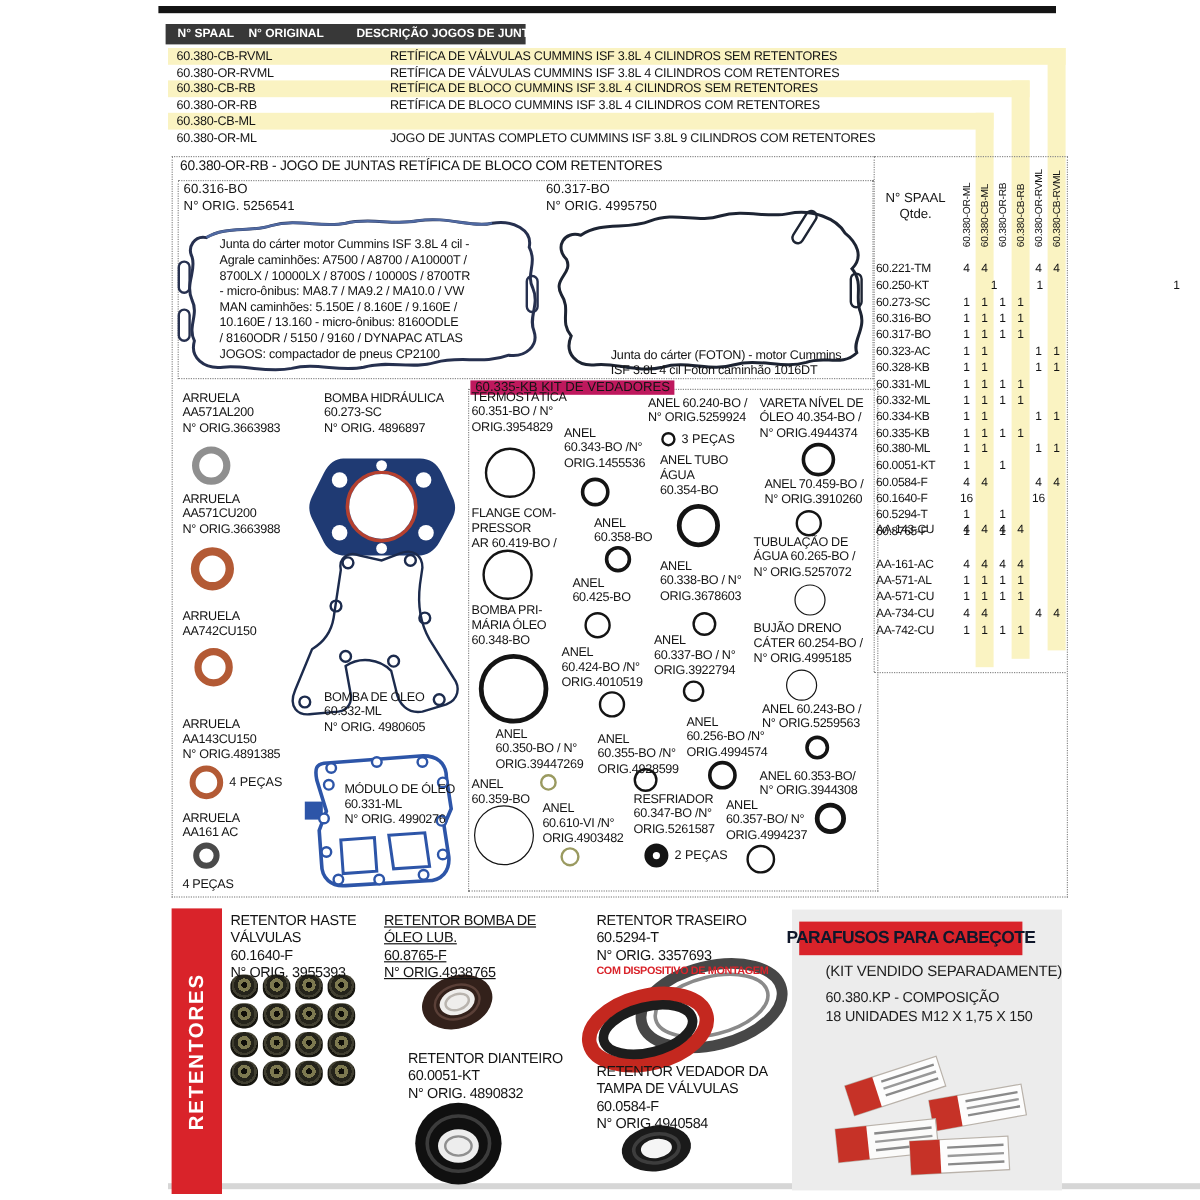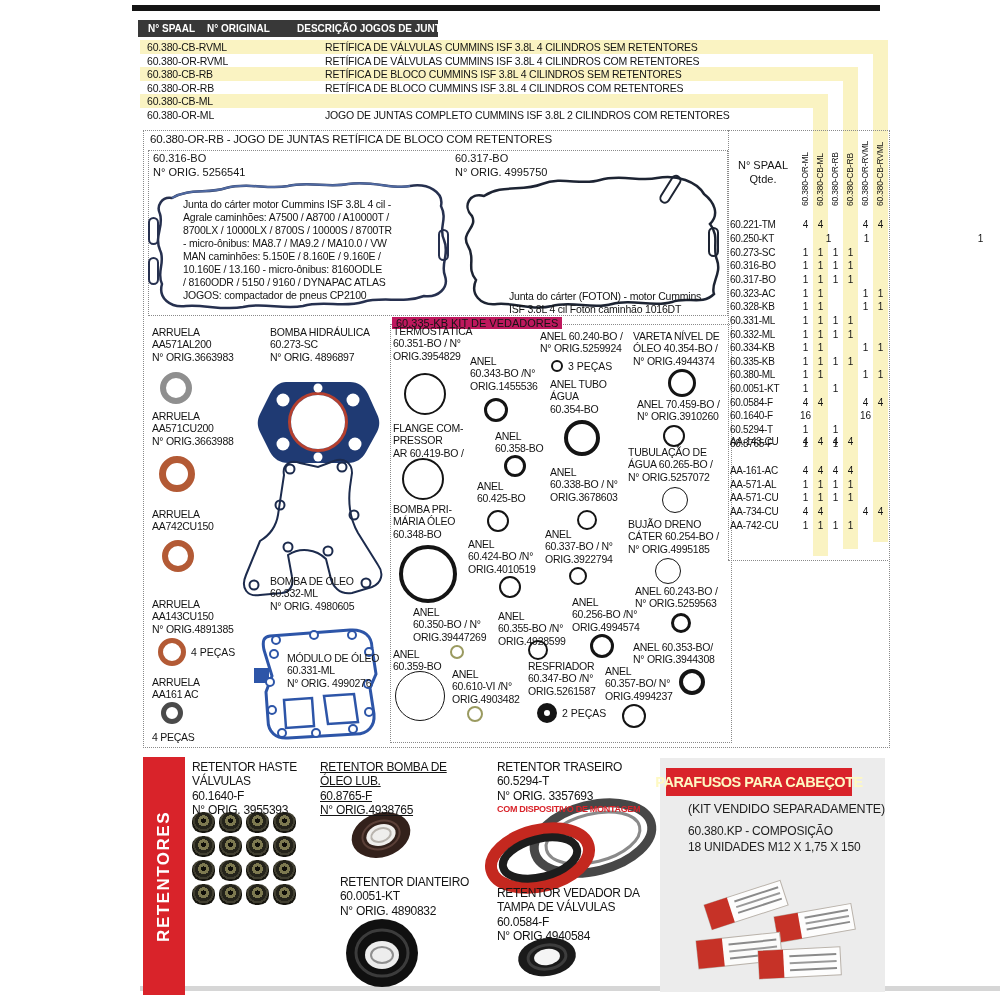--- a/index.html
+++ b/index.html
@@ -48,21 +48,21 @@
            display:flex;align-items:center;justify-content:center;}
   .sidebar span{writing-mode:vertical-rl;transform:rotate(180deg);color:#fff;font-weight:bold;
                 font-size:17px;letter-spacing:1.5px;white-space:nowrap;}
   .pt.big{font-size:12px;line-height:1.2;letter-spacing:-0.3px;}
   .vseal{position:absolute;width:23px;height:21px;border-radius:45%;
          background:radial-gradient(circle at 50% 42%, #0f0e09 0 2.5px, #7d7950 2.5px 5.5px,
                     #24231a 5.5px 8.5px, #403e30 8.5px 10.5px, #17160f 10.5px 100%);}
 
   .panel{position:absolute;left:660px;top:758px;width:225px;height:234px;background:#ececec;}
   .banner{position:absolute;left:666px;top:768px;width:186px;height:28px;background:#d9232a;
-          color:#fef9c3;font-weight:bold;font-size:14.5px;letter-spacing:-0.5px;
+          color:#0f172a;font-weight:bold;font-size:14.5px;letter-spacing:-0.5px;
           display:flex;align-items:center;justify-content:center;white-space:nowrap;}
   .pline{position:absolute;font-size:12px;letter-spacing:-0.2px;white-space:nowrap;color:#1e1e1e;}
   svg{position:absolute;overflow:visible;}
 </style>
 </head>
 <body>
 
 <div id="page">
 
   <div class="bar-black"></div>
@@ -92,21 +92,21 @@
       </div>
       <div class="trow" style="top: 80.5px; width: 703px; background: transparent;">
         <div class="c1">60.380-OR-RB</div>
         <div class="c3">RETÍFICA DE BLOCO CUMMINS ISF 3.8L 4 CILINDROS COM RETENTORES</div>
       </div>
       <div class="trow" style="top: 94px; width: 688px; background: rgb(250, 243, 194);">
         <div class="c1">60.380-CB-ML</div>
       </div>
       <div class="trow" style="top: 107.5px; width: 673px; background: transparent;">
         <div class="c1">60.380-OR-ML</div>
-        <div class="c3">JOGO DE JUNTAS COMPLETO CUMMINS ISF 3.8L 2 CILINDROS COM RETENTORES</div>
+        <div class="c3">JOGO DE JUNTAS COMPLETO CUMMINS ISF 3.8L 9 CILINDROS COM RETENTORES</div>
       </div>
     </div>
 
   <div class="dot" style="left:143px;top:130px;width:745px;height:616px;"></div>
   <div class="dot" style="left:148px;top:150px;width:578px;height:164px;"></div>
   <div class="dot" style="left:390px;top:324px;width:340px;height:417px;"></div>
   <div class="dline-v" style="left:728px;top:130px;height:430px;"></div>
   <div class="dline-h" style="left:728px;top:560px;width:160px;"></div>
 
   <div class="sect-title">60.380-OR-RB - JOGO DE JUNTAS RETÍFICA DE BLOCO COM RETENTORES</div>

